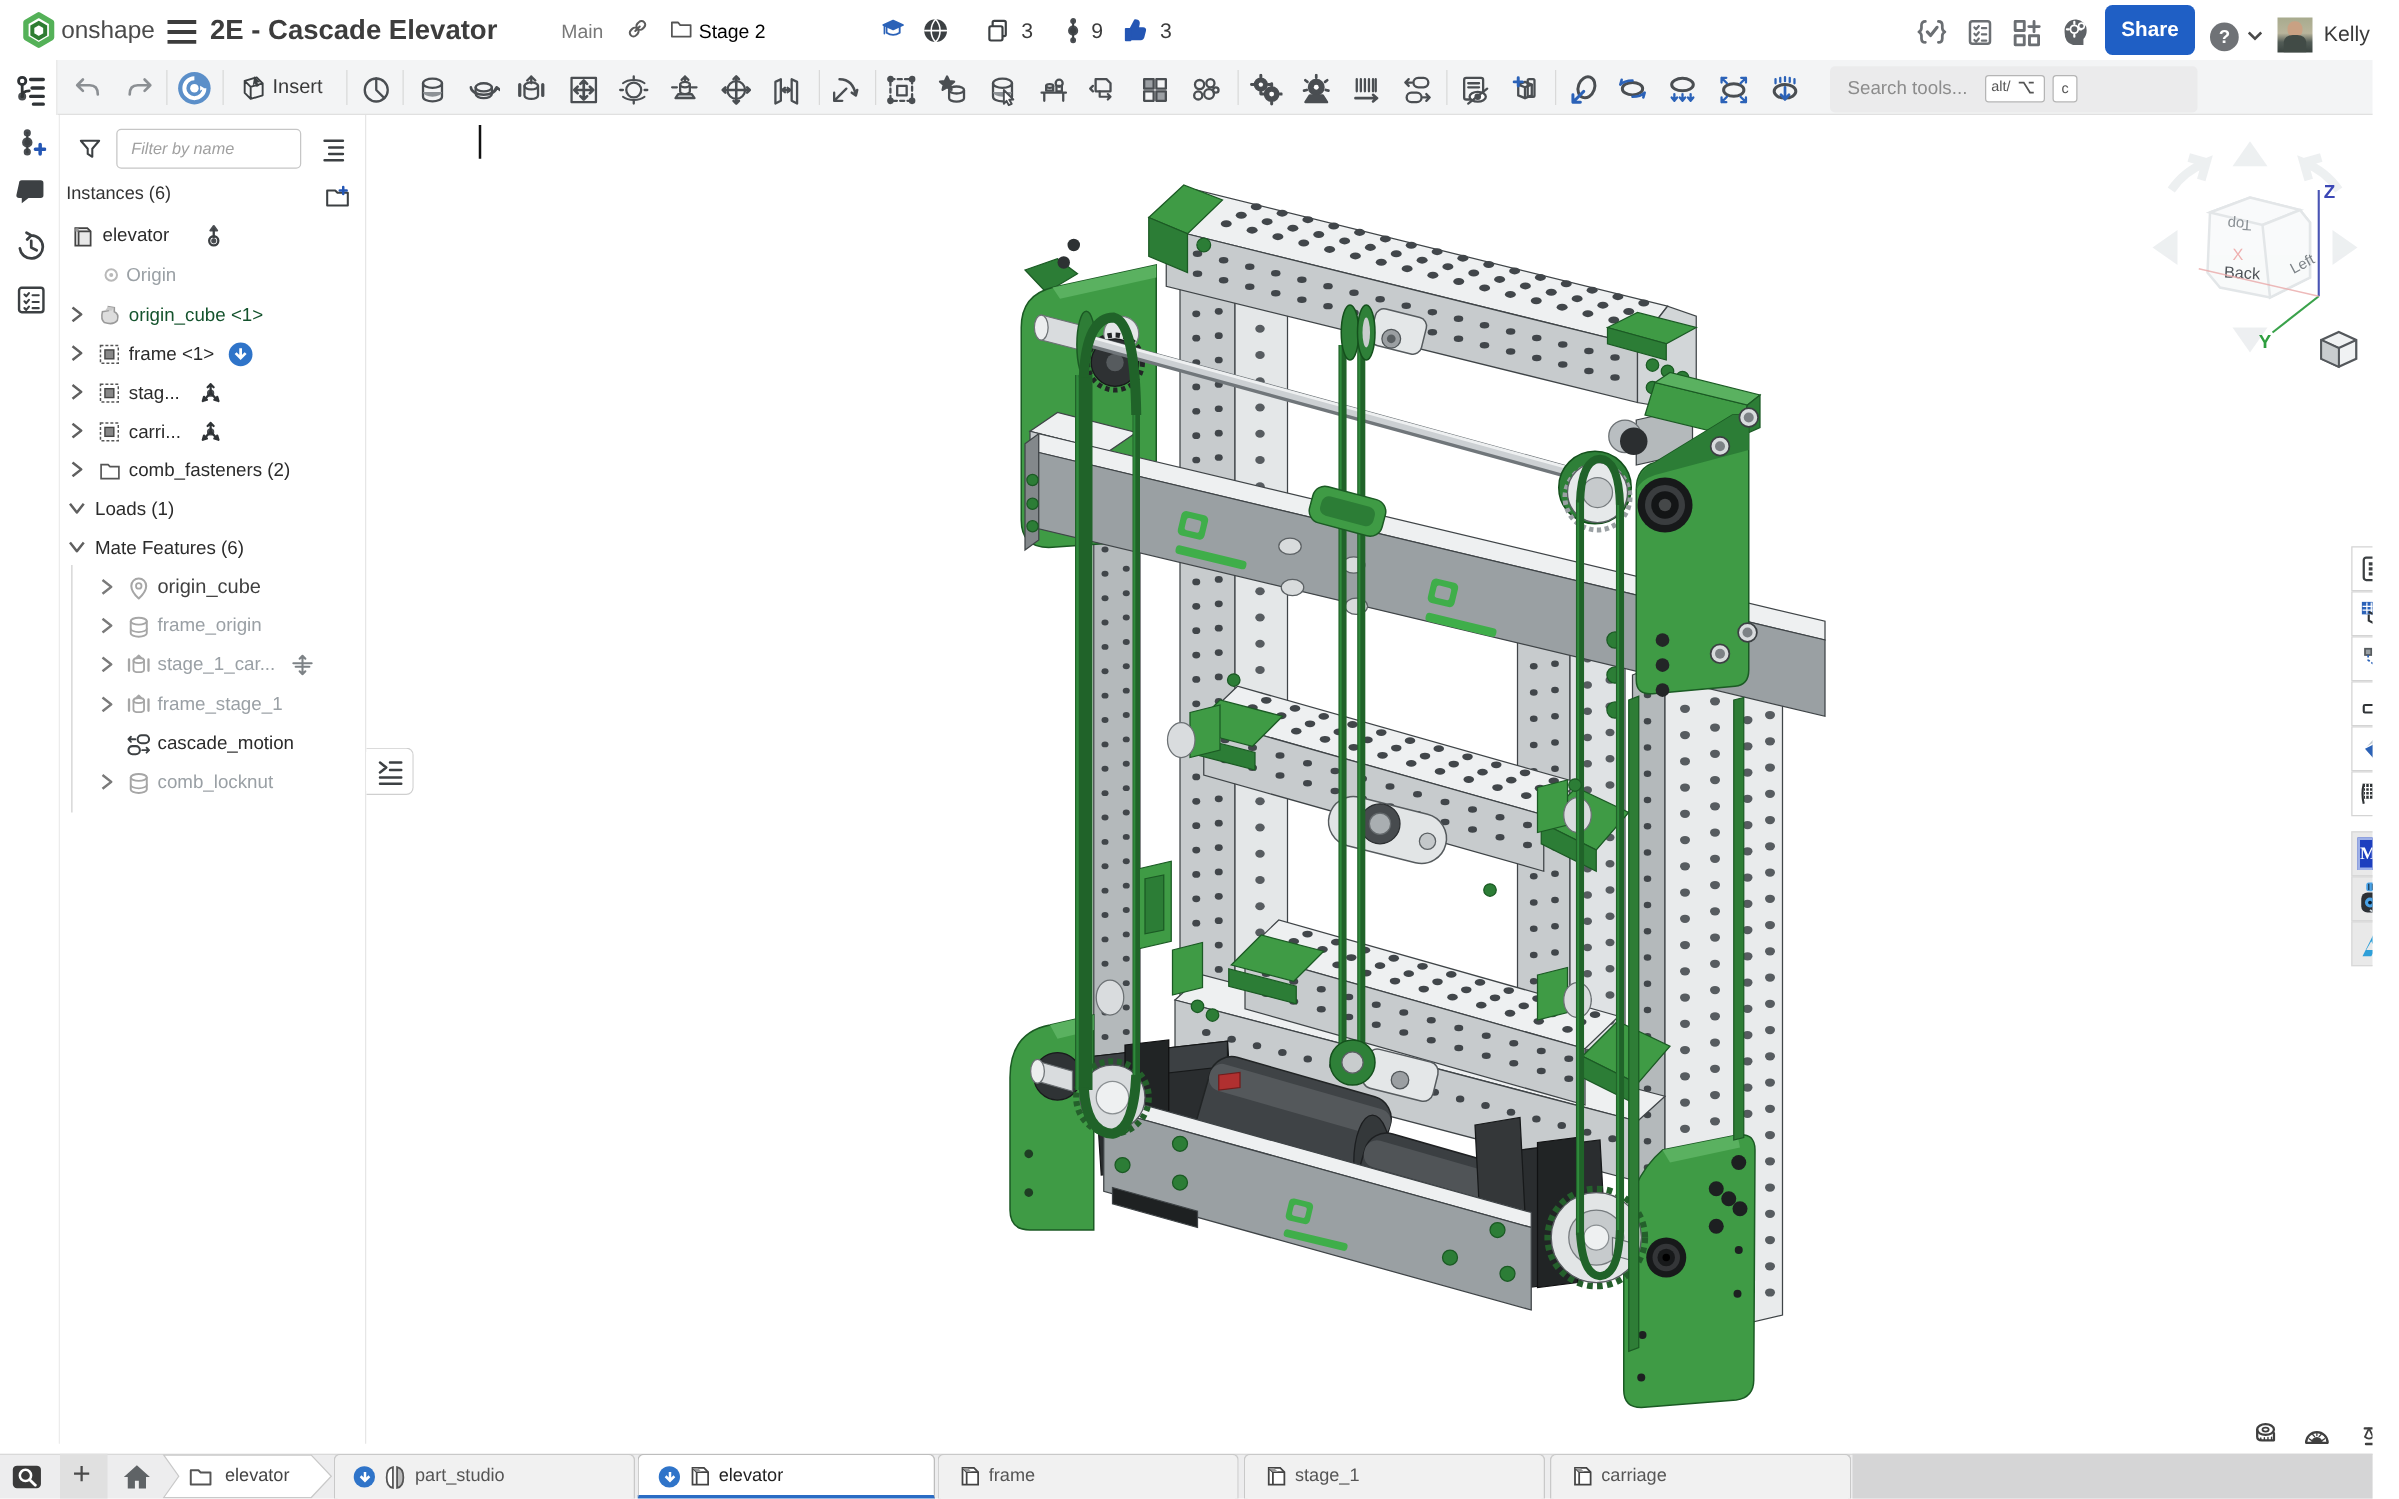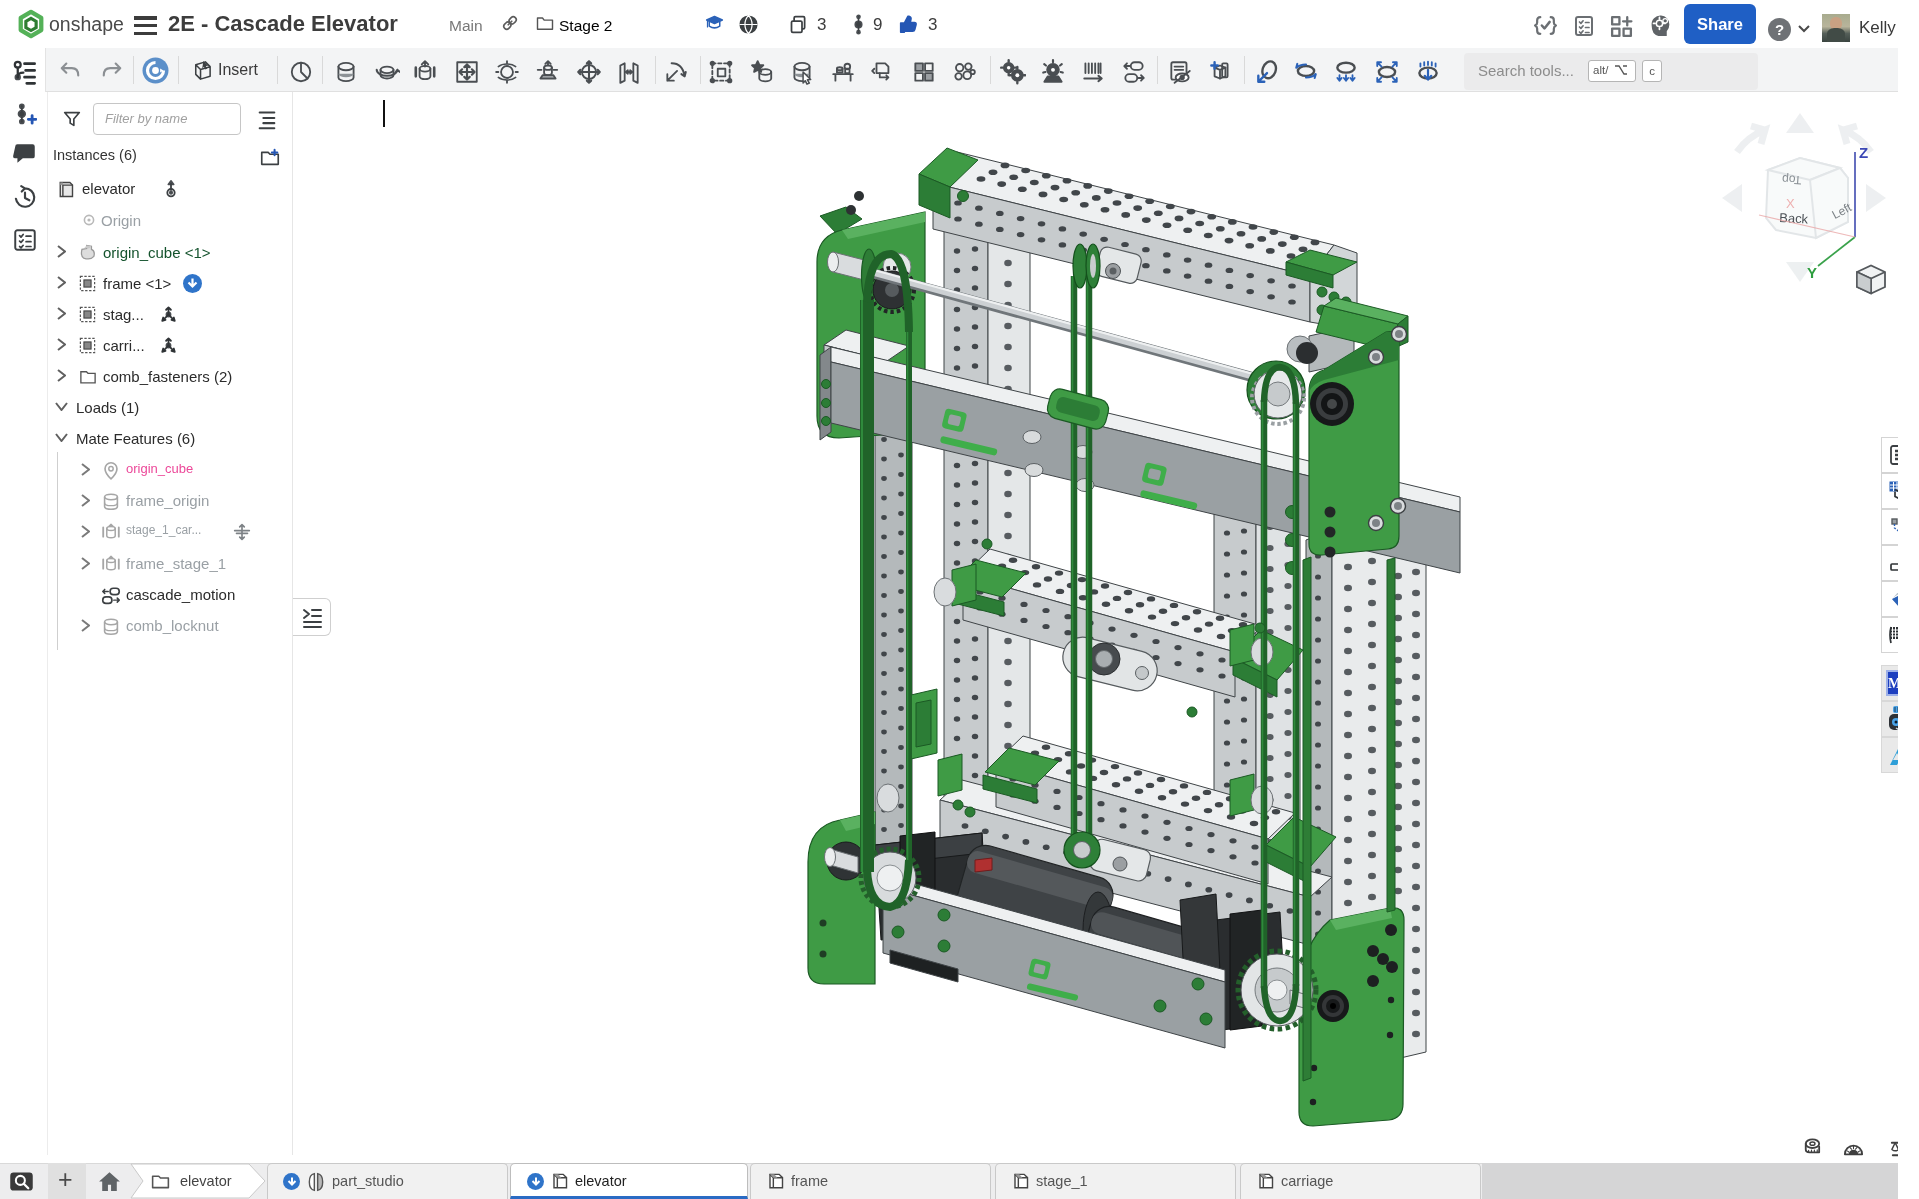--- a/index.html
+++ b/index.html
@@ -387,40 +387,40 @@
     </svg>
     <div class="t" style="left:76px;top:430px;font-size:15px;color:#2b2b2b">Mate Features (6)</div>
     <div class="abs" style="left:57px;top:452px;width:1px;height:198px;background:#cfcfcf"></div>
     <svg class="abs" style="left:80px;top:463px" width="10" height="13">
       <path d="M2,1 l7,5.5 -7,5.5" stroke="#7a7a7a" stroke-width="2" fill="none"></path>
     </svg>
     <svg class="abs" style="left:100px;top:460px" width="22" height="22" viewBox="0 0 24 24" fill="none" stroke="#4a4e52" stroke-width="1.7" stroke-linecap="round" stroke-linejoin="round">
       <path d="M12,3 a6.5,6.5 0 0 1 6.5,6.5 q0,5 -6.5,11 q-6.5,-6 -6.5,-11 A6.5,6.5 0 0 1 12,3 Z" fill="none" stroke="#a6a6a6" stroke-width="1.8"></path>
       <circle cx="12" cy="9.5" r="2.4" fill="none" stroke="#a6a6a6" stroke-width="1.6"></circle>
     </svg>
-    <div class="t" style="left:126px;top:461px;font-size:13px;color:#ec4899">origin_cube</div>
+    <div class="t" style="left:126px;top:461px;font-size:16px;color:#404040">origin_cube</div>
     <svg class="abs" style="left:80px;top:494px" width="10" height="13">
       <path d="M2,1 l7,5.5 -7,5.5" stroke="#7a7a7a" stroke-width="2" fill="none"></path>
     </svg>
     <svg class="abs" style="left:100px;top:491px" width="22" height="22" viewBox="0 0 24 24" fill="none" stroke="#4a4e52" stroke-width="1.7" stroke-linecap="round" stroke-linejoin="round">
       <ellipse cx="12" cy="6.5" rx="7" ry="3" fill="none" stroke="#a6a6a6" stroke-width="1.7"></ellipse>
       <path d="M5,6.5 V17 a7,3 0 0 0 14,0 V6.5" fill="none" stroke="#a6a6a6" stroke-width="1.7"></path>
       <path d="M5,13 a7,3 0 0 0 14,0" fill="none" stroke="#a6a6a6" stroke-width="1.5"></path>
     </svg>
     <div class="t" style="left:126px;top:492px;font-size:15px;color:#9aa0a5">frame_origin</div>
     <svg class="abs" style="left:80px;top:525px" width="10" height="13">
       <path d="M2,1 l7,5.5 -7,5.5" stroke="#7a7a7a" stroke-width="2" fill="none"></path>
     </svg>
     <svg class="abs" style="left:100px;top:522px" width="22" height="22" viewBox="0 0 24 24" fill="none" stroke="#4a4e52" stroke-width="1.7" stroke-linecap="round" stroke-linejoin="round">
       <ellipse cx="12" cy="7" rx="4.6" ry="2.2" fill="none" stroke="#a6a6a6" stroke-width="1.6"></ellipse>
       <path d="M7.4,7 V15 a4.6,2.2 0 0 0 9.2,0 V7" fill="none" stroke="#a6a6a6" stroke-width="1.6"></path>
       <path d="M12,5 v-2.5 m-2.2,2.2 l2.2,-2.2 2.2,2.2" stroke="#a6a6a6" stroke-width="1.5" fill="none"></path>
       <path d="M3.5,6 v10 M20.5,6 v10" stroke="#a6a6a6" stroke-width="2"></path>
     </svg>
-    <div class="t" style="left:126px;top:523px;font-size:12px;color:#9aa0a5">stage_1_car...</div>
+    <div class="t" style="left:126px;top:523px;font-size:15px;color:#9aa0a5">stage_1_car...</div>
     <svg class="abs" style="left:80px;top:557px" width="10" height="13">
       <path d="M2,1 l7,5.5 -7,5.5" stroke="#7a7a7a" stroke-width="2" fill="none"></path>
     </svg>
     <svg class="abs" style="left:100px;top:554px" width="22" height="22" viewBox="0 0 24 24" fill="none" stroke="#4a4e52" stroke-width="1.7" stroke-linecap="round" stroke-linejoin="round">
       <ellipse cx="12" cy="7" rx="4.6" ry="2.2" fill="none" stroke="#a6a6a6" stroke-width="1.6"></ellipse>
       <path d="M7.4,7 V15 a4.6,2.2 0 0 0 9.2,0 V7" fill="none" stroke="#a6a6a6" stroke-width="1.6"></path>
       <path d="M12,5 v-2.5 m-2.2,2.2 l2.2,-2.2 2.2,2.2" stroke="#a6a6a6" stroke-width="1.5" fill="none"></path>
       <path d="M3.5,6 v10 M20.5,6 v10" stroke="#a6a6a6" stroke-width="2"></path>
     </svg>
     <div class="t" style="left:126px;top:555px;font-size:15px;color:#9aa0a5">frame_stage_1</div>

